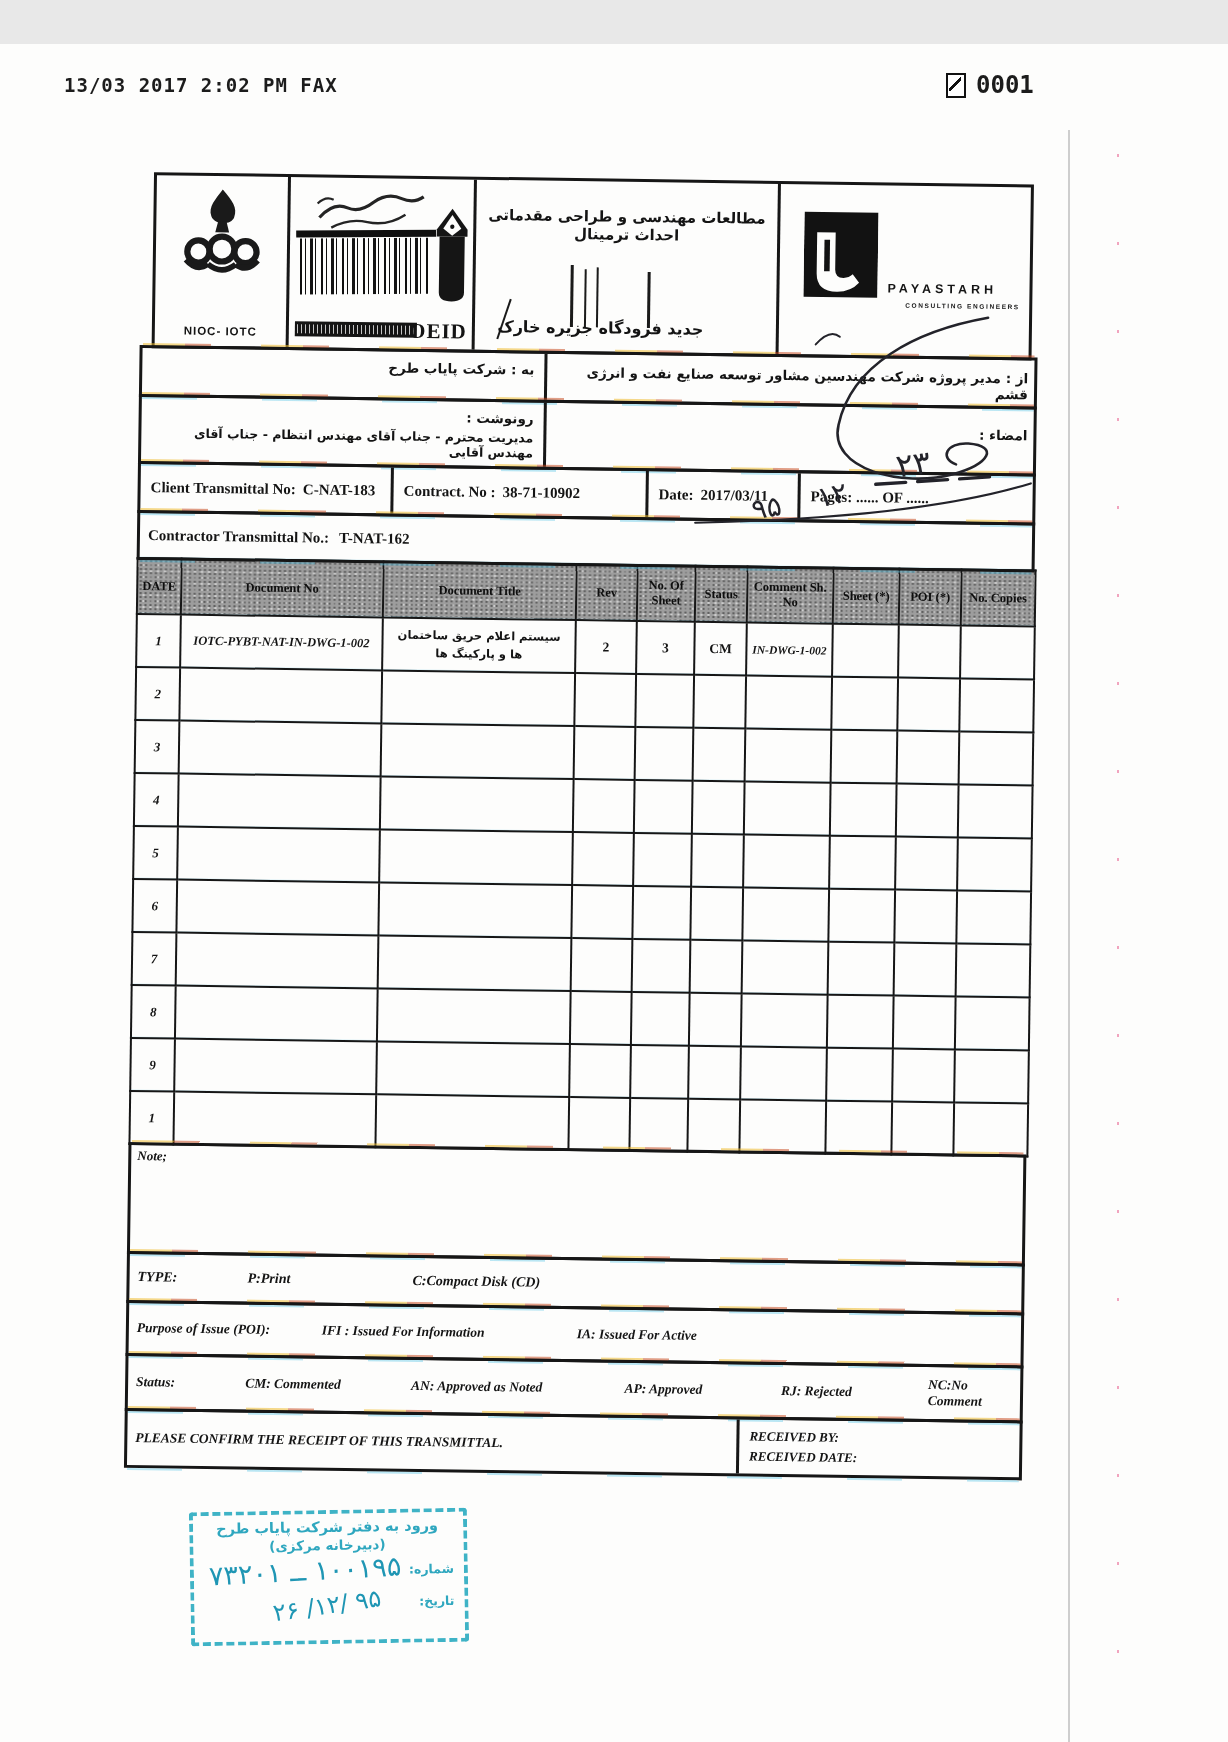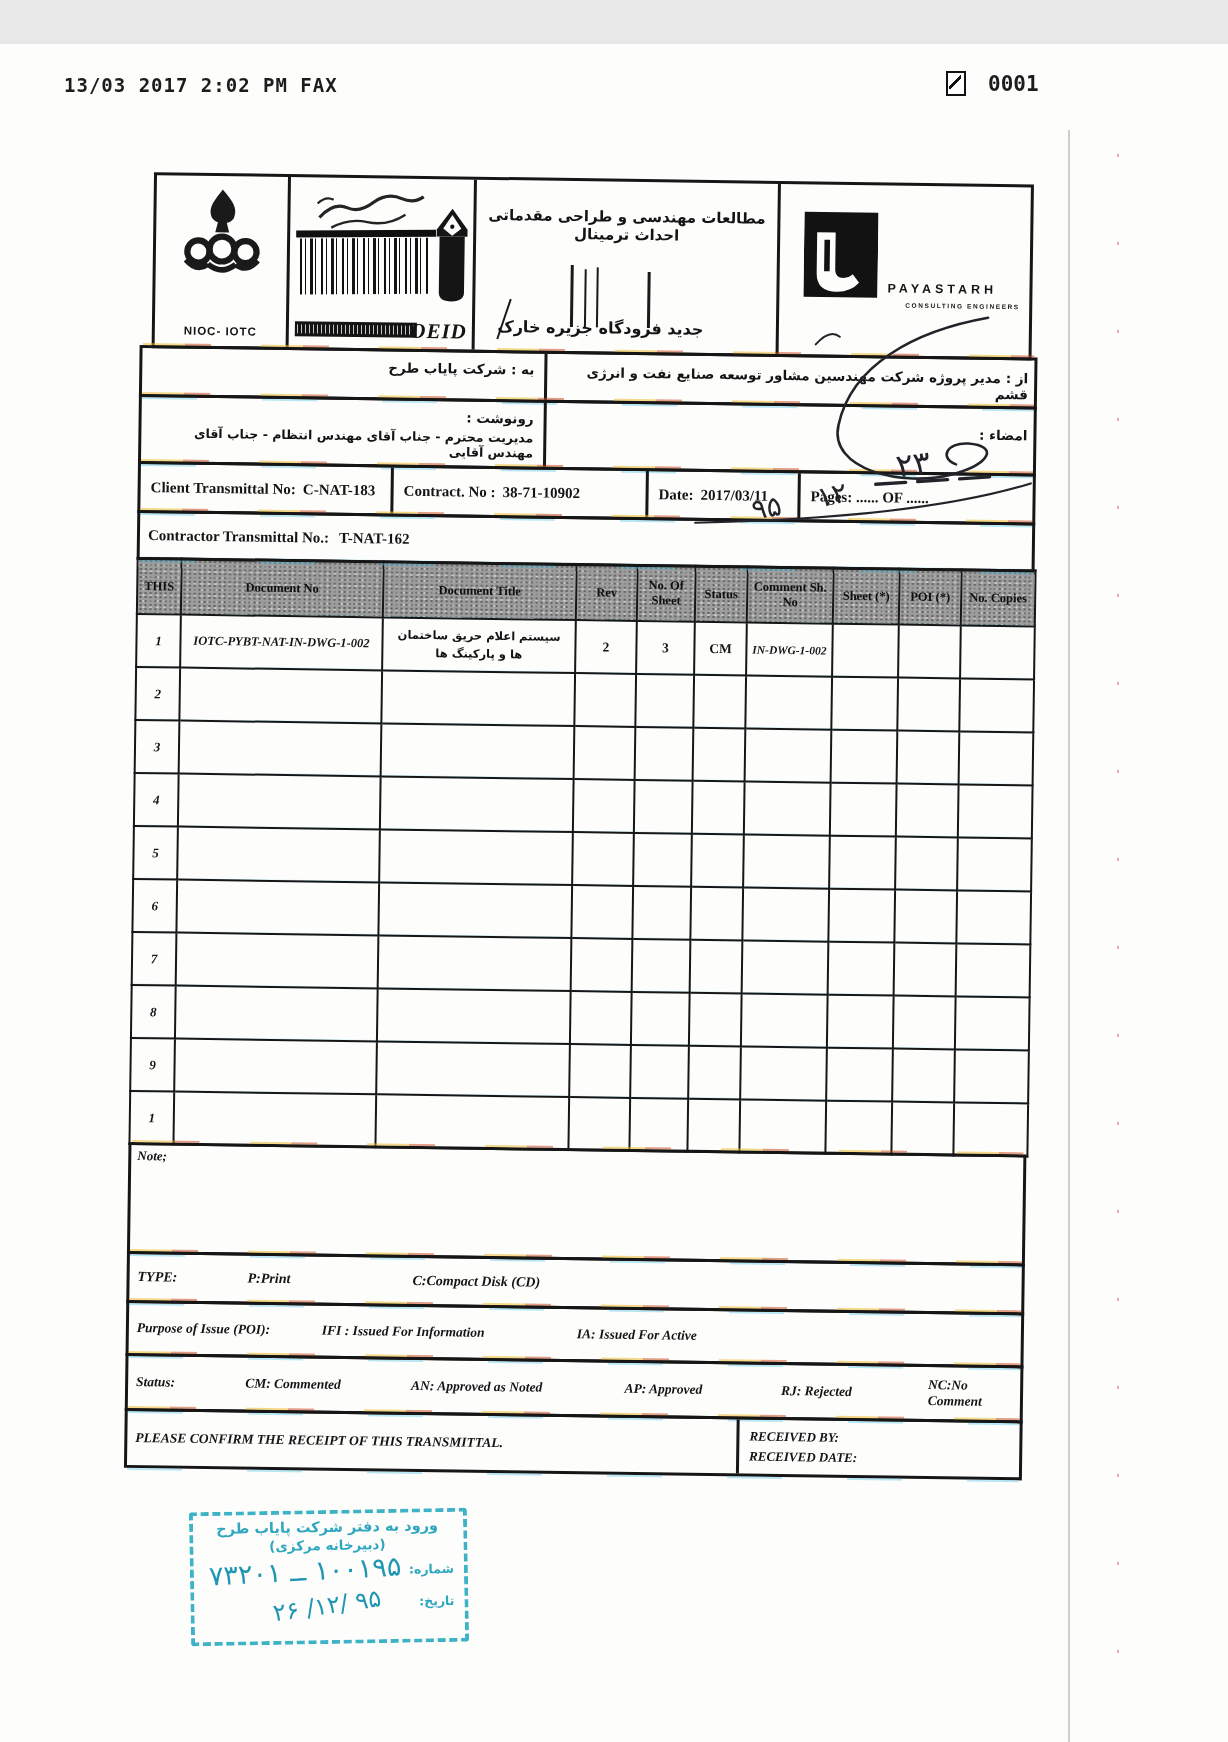--- a/index.html
+++ b/index.html
@@ -1,22 +1,22 @@
 <!DOCTYPE html>
 <html><head>
 <meta charset="utf-8">
 <style>
   html,body{margin:0;padding:0;background:#e8e8e8;}
   .page{position:relative;width:1228px;height:1742px;background:#fdfdfc;overflow:hidden;
         font-family:"Liberation Serif", serif;color:#141414;margin-top:44px;}
   
   .fax-line{position:absolute;left:64px;top:30px;font-family:"DejaVu Sans Mono", monospace;
             font-size:19px;font-weight:bold;letter-spacing:1px;color:#1c1c1c;}
-  .fax-page{position:absolute;left:946px;top:27px;display:flex;align-items:center;gap:22px;
-            font-family:"DejaVu Sans Mono", monospace;font-size:21px;font-weight:bold;color:#1c1c1c;}
+  .fax-page{position:absolute;left:946px;top:27px;display:flex;align-items:center;gap:10px;
+            font-family:"DejaVu Sans Mono", monospace;font-size:24px;font-weight:bold;color:#1c1c1c;}
   .page-ico{width:16px;height:21px;border:2.5px solid #111;position:relative;background:#fff;}
   .page-ico::after{content:"";position:absolute;left:1px;top:2px;width:12px;height:14px;
             background:linear-gradient(135deg,transparent 44%,#111 44%,#111 58%,transparent 58%);}
   
   .scan-v{position:absolute;left:1068px;top:86px;width:2px;height:1650px;background:#c6c6c6;opacity:.85;}
   .scan-dots{position:absolute;left:1117px;top:110px;width:2px;height:1580px;
              background:repeating-linear-gradient(180deg,rgba(231,92,140,.55) 0 3px,transparent 3px 88px);}
   
   .form{position:absolute;left:142px;top:131px;width:898px;transform:rotate(.8deg);
         transform-origin:top left;}
@@ -36,21 +36,21 @@
   .cell-oeid{width:186px;}
   .oeid-script{position:absolute;right:42px;top:6px;}
   .barcode{position:absolute;left:10px;top:60px;width:130px;height:56px;transform:rotate(-1.2deg);
      background:repeating-linear-gradient(90deg,#0f0f0f 0 2px,transparent 2px 5px,#0f0f0f 5px 6px,
      transparent 6px 10px,#141414 10px 13px,transparent 13px 15px,#0f0f0f 15px 16px,transparent 16px 21px);}
   .barcode-top{position:absolute;left:6px;top:52px;width:140px;height:7px;background:#101010;transform:rotate(-1.2deg);}
   .oeid-strip{position:absolute;left:6px;bottom:11px;width:122px;height:15px;background:#141414;
      overflow:hidden;}
   .oeid-strip::after{content:"";position:absolute;inset:3px 2px;
      background:repeating-linear-gradient(90deg,rgba(255,255,255,.75) 0 1px,transparent 1px 4px);}
-  .oeid-label{position:absolute;right:5px;bottom:5px;font-size:21px;font-weight:bold;letter-spacing:1px;font-style:italic;}
+  .oeid-label{position:absolute;right:5px;bottom:5px;font-size:21px;font-weight:bold;letter-spacing:1px;}
   .pen{position:absolute;right:3px;top:26px;}
   .cell-title{flex:1;}
   .title1{margin-top:26px;text-align:center;font-size:15px;font-weight:bold;}
   .title2{position:absolute;left:0;right:50px;bottom:14px;text-align:center;font-size:16px;font-weight:bold;}
   .tbar{position:absolute;width:3px;background:#1a1a1a;}
   .cell-paya{width:250px;border-right:none;}
   .paya-logo{position:absolute;left:24px;top:26px;}
   .paya-name{position:absolute;left:108px;top:96px;font-family:"Liberation Sans", sans-serif;
              font-size:12.5px;font-weight:bold;letter-spacing:4px;}
   .paya-sub{position:absolute;left:126px;top:116px;font-family:"Liberation Sans", sans-serif;
@@ -221,21 +221,21 @@
           <col style="width:61px">
         <col style="width:58px">
           <col style="width:52px">
           <col style="width:86px">
           <col style="width:66px">
         <col style="width:62px">
           <col style="width:74px">
       </colgroup>
       <thead>
         <tr>
-          <th>THIS</th>
+          <th>DATE</th>
           <th>Document No</th>
           <th>Document Title</th>
           <th>Rev</th>
           <th>No. Of Sheet</th>
           <th>Status</th>
           <th>Comment Sh. No</th>
           <th>Sheet (*)</th>
           <th>POI (*)</th>
           <th>No. Copies</th>
         </tr>

